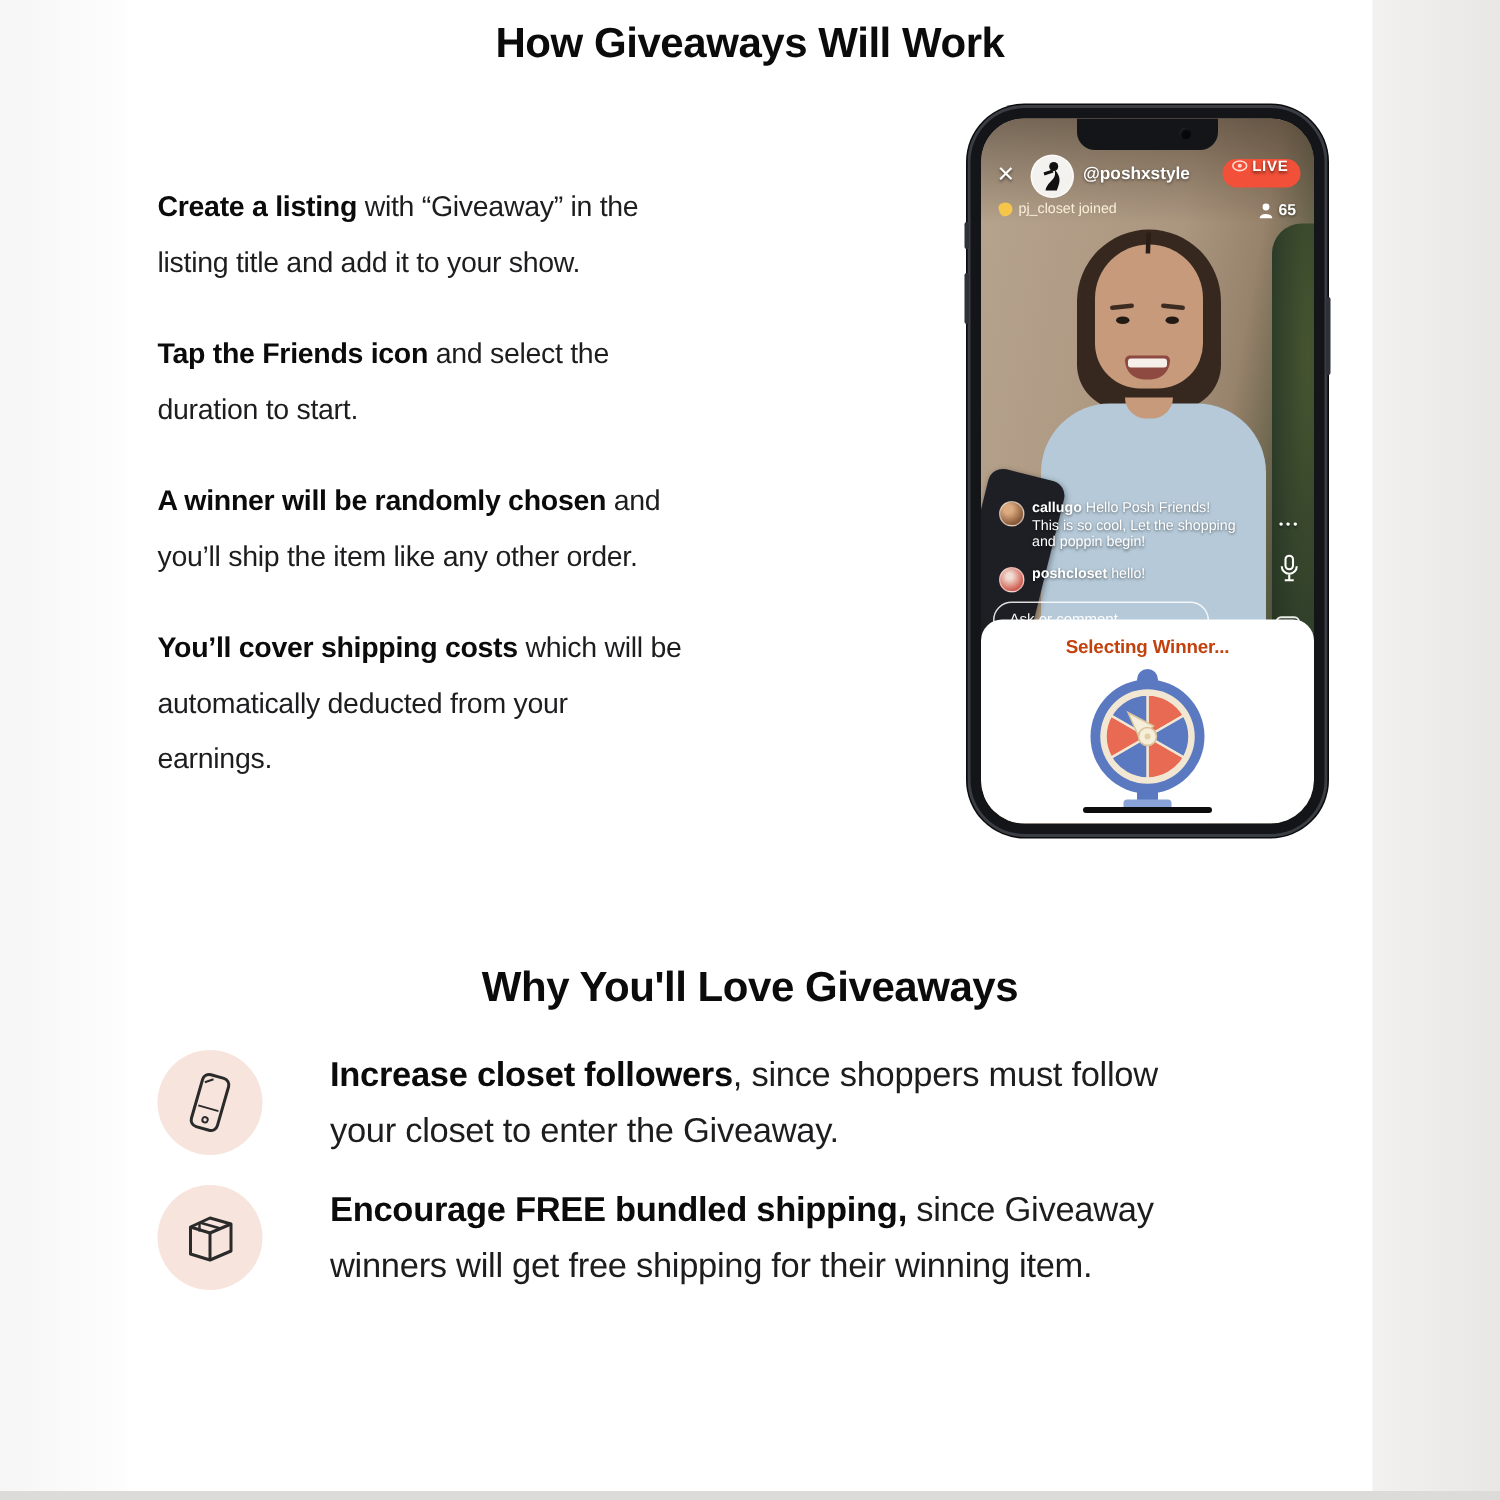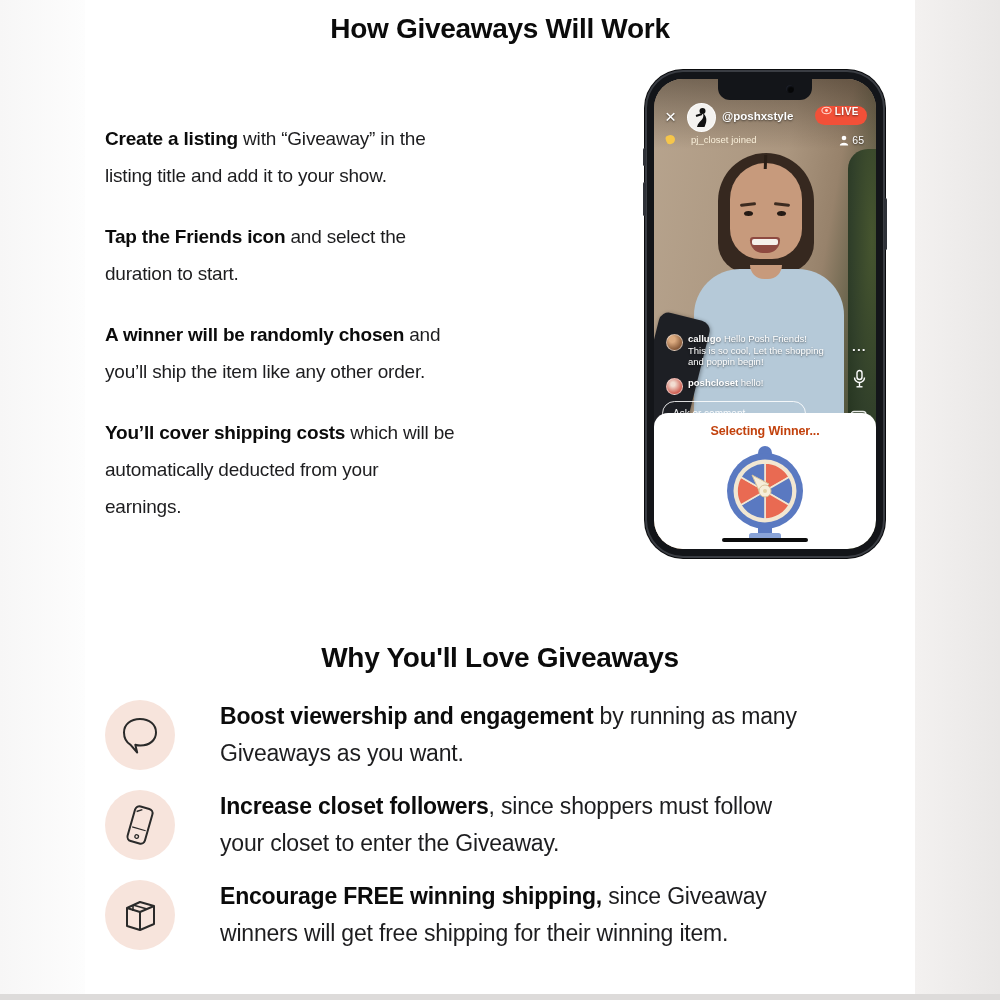--- a/index.html
+++ b/index.html
@@ -69,24 +69,24 @@
   .top-row{position:absolute;left:0;top:26px;width:100%;height:28px;z-index:10;}
   .close-x{position:absolute;left:11px;top:1px;font-size:19px;line-height:22px;color:#fff;
     text-shadow:0 1px 2px rgba(0,0,0,.5);cursor:default;}
   .host-av{position:absolute;left:33px;top:-2px;width:27px;height:27px;border-radius:50%;
     background:#f4f2ef;border:1px solid rgba(255,255,255,.7);overflow:hidden;}
   .username{position:absolute;left:68px;top:5px;font-size:11.5px;font-weight:700;}
   .live-pill{position:absolute;right:9px;top:1px;height:19px;padding:0 8px 0 6px;
     background:#f25038;border-radius:10px;display:flex;gap:3px;}
   .live-pill .txt{color:#fff;font-size:10px;font-weight:700;letter-spacing:.5px;}
   .joined-row{position:absolute;left:12px;top:55px;z-index:10;font-size:9.5px;
-    color:rgba(255,246,225,.92);display:flex;align-items:center;gap:16px;}
+    color:rgba(255,246,225,.92);display:flex;align-items:center;gap:4px;}
   .wave{display:inline-block;width:9px;height:9px;background:#f6c64a;
     border-radius:3px 50% 50% 40%;transform:rotate(-18deg);}
-  .viewers{position:absolute;right:12px;top:55px;z-index:10;font-size:10.5px;font-weight:400;
+  .viewers{position:absolute;right:12px;top:55px;z-index:10;font-size:10.5px;font-weight:700;
     display:flex;align-items:center;gap:3px;}
 
   .chat{position:absolute;left:12px;top:254px;width:160px;z-index:10;font-size:9.5px;line-height:11.5px;}
   .chat-row{display:flex;gap:5px;margin-bottom:9px;}
   .chat-av{flex:0 0 15px;width:15px;height:15px;border-radius:50%;margin-top:1px;
     border:1px solid rgba(255,255,255,.5);}
   .av-callugo{background:radial-gradient(circle at 35% 30%,#dcab80 20%,#8a5c3b 70%,#5f3d26 100%);}
   .av-poshcloset{background:radial-gradient(circle at 40% 35%,#f2ddd2 15%,#cf5f52 70%,#a8423a 100%);}
   .chat-msg{flex:1;}
   .chat-msg b{font-weight:700;}
@@ -244,29 +244,20 @@
 
       <div class="notch">
           <span class="cam"></span>
         </div>
     </div>
   </div>
 
   <div class="h2">Why You'll Love Giveaways</div>
 
   <div class="benefits">
-    <div class="benefit">
-      <div class="b-icon">
-        <svg width="40" height="42" viewBox="0 0 40 42">
-          <path d="M20 5 C29.5 5 36 10.8 36 18.5 C36 26.2 29.5 31.5 20.5 31.5 C18.6 31.5 16.9 31.2 15.3 30.7 L17.2 38.5 L10.6 30.9 C6.5 28.4 4 23.9 4 18.5 C4 10.8 10.5 5 20 5 Z" fill="none" stroke="#2a2a2a" stroke-width="2" stroke-linejoin="round"></path>
-        </svg>
-      </div>
-      <div class="b-text"><b>Boost viewership and engagement</b><span> by running as many
-Giveaways as you want.</span></div>
-    </div>
 
     <div class="benefit">
       <div class="b-icon">
         <svg width="42" height="44" viewBox="0 0 42 44">
           <g transform="rotate(16 21 22)">
             <rect x="12" y="4" width="18" height="36" rx="4.5" fill="none" stroke="#2a2a2a" stroke-width="2"></rect>
             <line x1="14" y1="10" x2="19" y2="6.5" stroke="#2a2a2a" stroke-width="1.4"></line>
             <line x1="14" y1="26" x2="28" y2="26" stroke="#2a2a2a" stroke-width="1.2"></line>
             <circle cx="21" cy="34" r="1.8" fill="none" stroke="#2a2a2a" stroke-width="1.3"></circle>
           </g>
@@ -279,19 +270,19 @@
     <div class="benefit">
       <div class="b-icon">
         <svg width="44" height="42" viewBox="0 0 44 42">
           <path d="M9 14 L22 8 L36 12 L36 30 L22 36 L9 32 Z" fill="none" stroke="#2a2a2a" stroke-width="2" stroke-linejoin="round"></path>
           <path d="M9 14 L22 18 L36 12" fill="none" stroke="#2a2a2a" stroke-width="2" stroke-linejoin="round"></path>
           <line x1="22" y1="18" x2="22" y2="36" stroke="#2a2a2a" stroke-width="2"></line>
           <path d="M15 11 L29 15" fill="none" stroke="#2a2a2a" stroke-width="1.6"></path>
           <path d="M15 11 L15 17" fill="none" stroke="#2a2a2a" stroke-width="1.6"></path>
         </svg>
       </div>
-      <div class="b-text"><b>Encourage FREE winning shipping,</b><span> since Giveaway
+      <div class="b-text"><b>Encourage FREE bundled shipping,</b><span> since Giveaway
 winners will get free shipping for their winning item.</span></div>
     </div>
   </div>
 
   <div class="band-bottom"></div>
 </div>
 
 </body></html>

